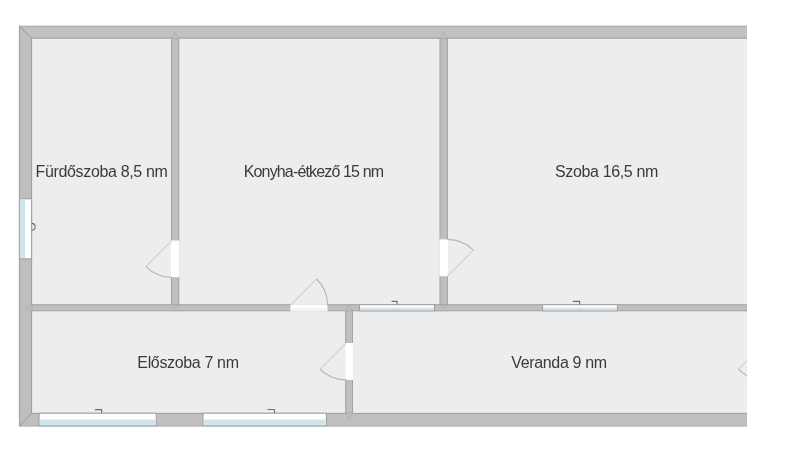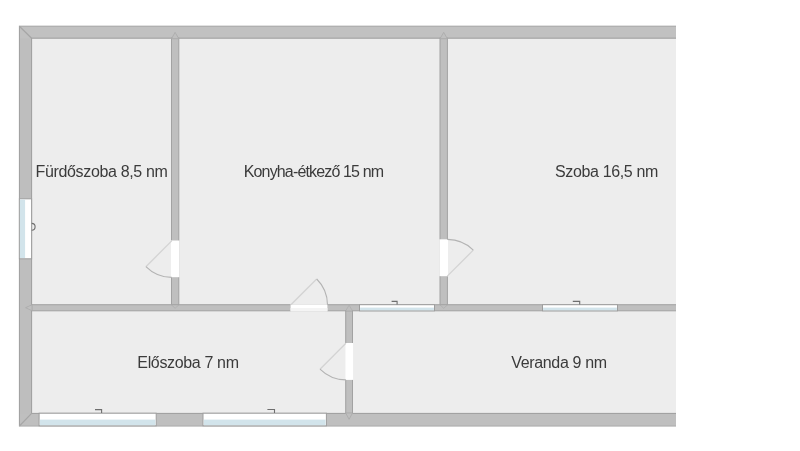--- a/index.html
+++ b/index.html
@@ -1,16 +1,16 @@
 <!DOCTYPE html>
 <html><head>
 <meta charset="utf-8">
 <style>
   html,body{margin:0;padding:0;background:#ffffff;}
-  .wrap{width:676px;height:451px;position:relative;overflow:hidden;background:#ffffff;}
+  .wrap{width:747px;height:451px;position:relative;overflow:hidden;background:#ffffff;}
   text{font-family:"Liberation Sans", sans-serif;fill:#3b3b3b;}
 </style>
 </head>
 <body>
 <div class="wrap">
 <svg width="800" height="451" viewBox="0 0 800 451">
 
   <rect x="19.4" y="26.2" width="758.6" height="399.8" fill="#bebebe" stroke="#9d9d9d" stroke-width="1"></rect>
 
   <rect x="20" y="26.7" width="757.5" height="11.5" fill="#c1c1c1"></rect>

